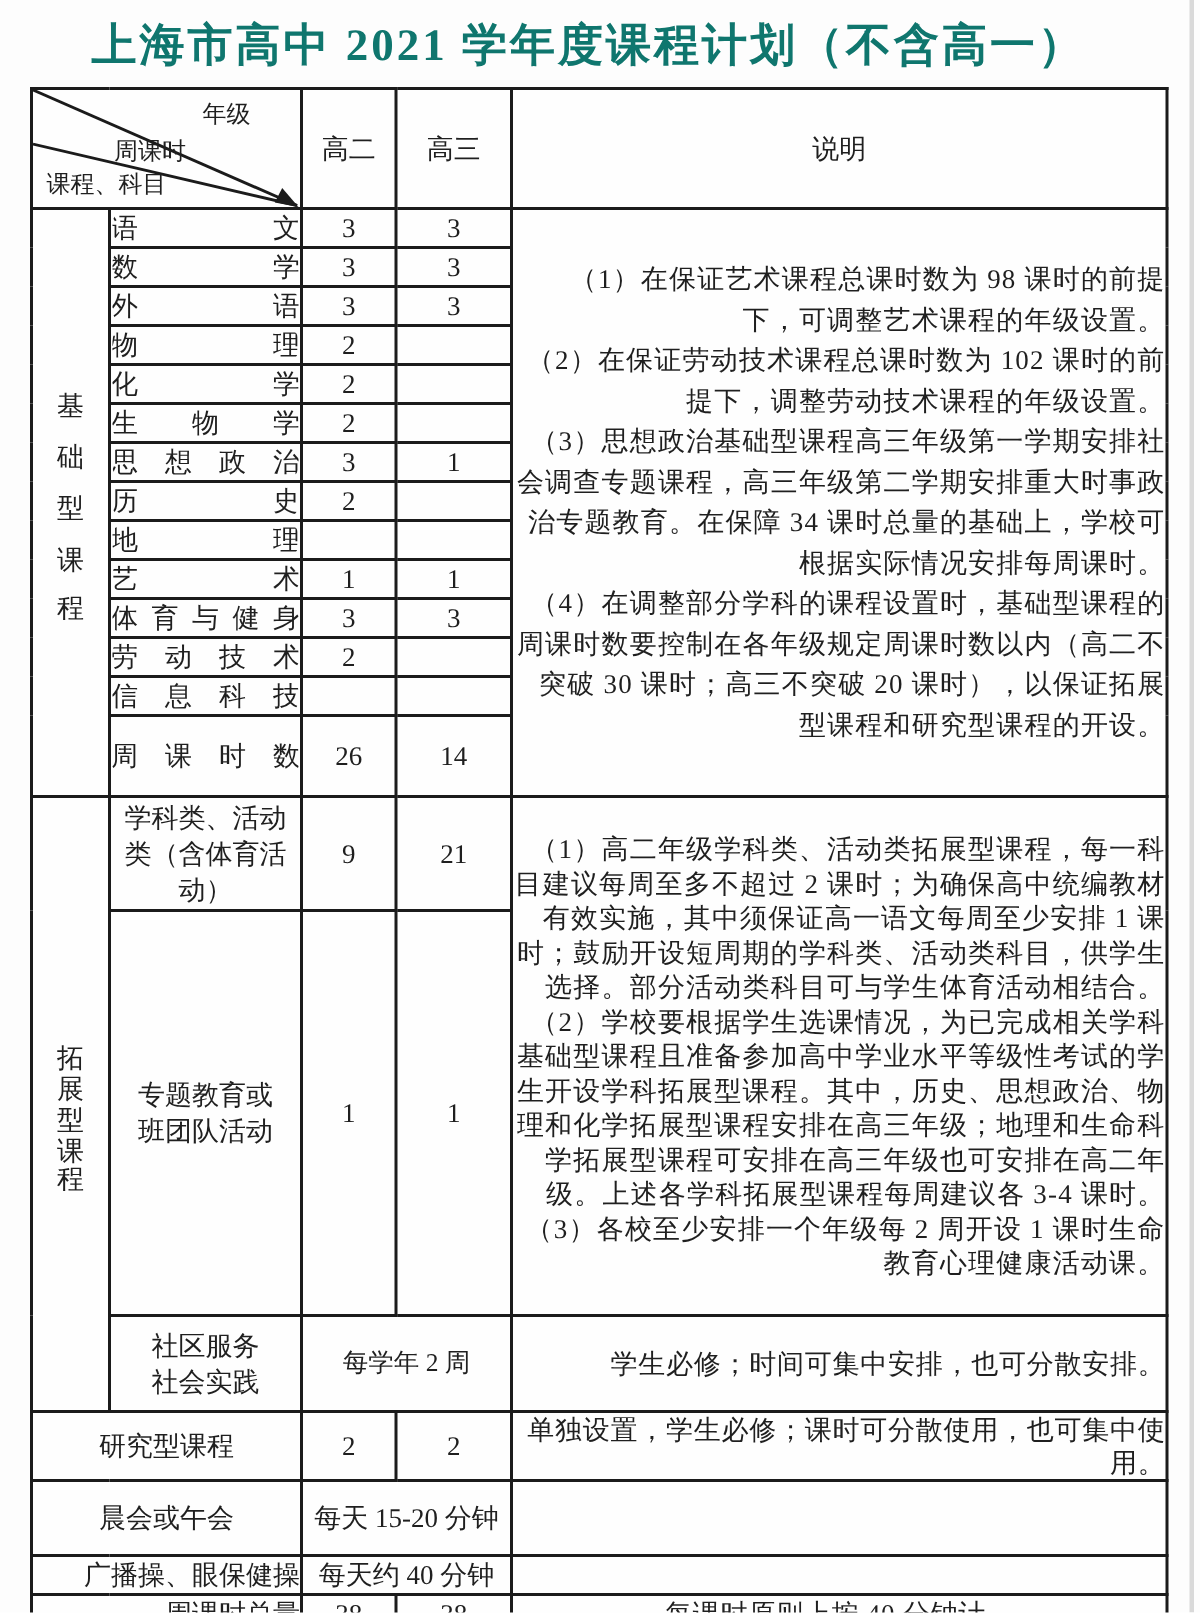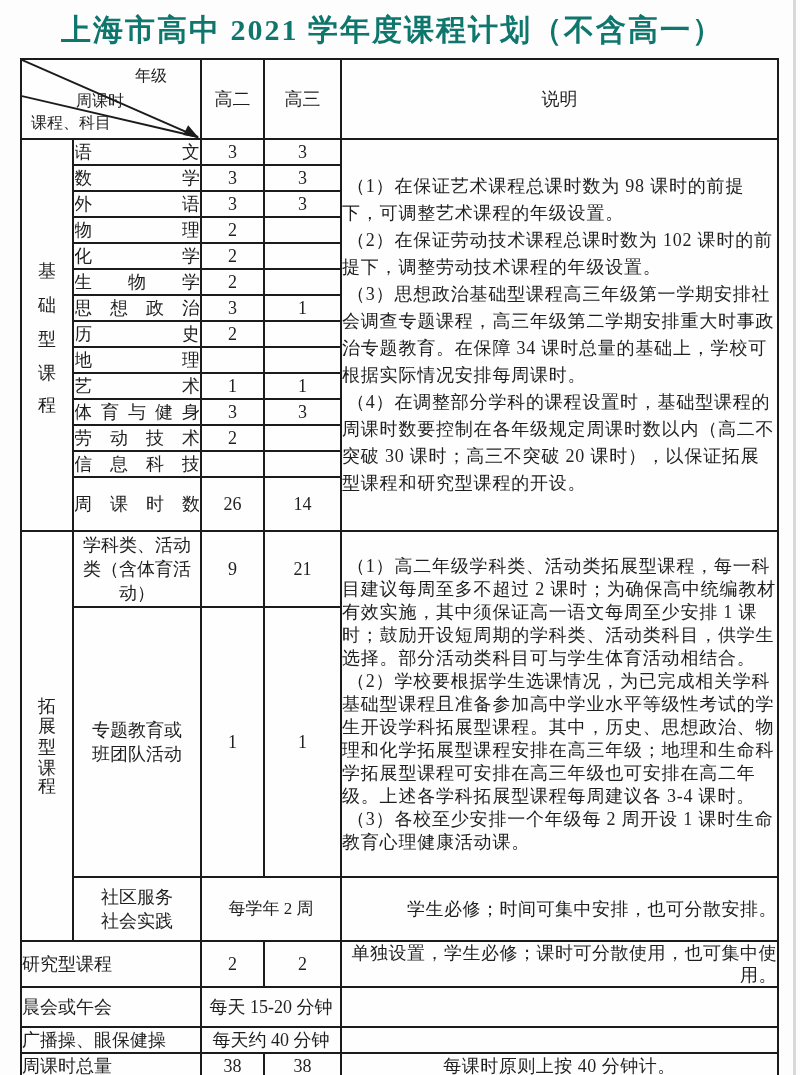--- a/index.html
+++ b/index.html
@@ -53,28 +53,28 @@
   .v-ext{letter-spacing:1.15em;}
   
   td.sub{text-align:center;padding:0 4px;font-size:18px;border-radius:10px;}
   td.jc{text-align:justify;text-align-last:justify;padding:0 19px;}
   td.jcw{text-align:justify;text-align-last:justify;padding:0 7px;}
   td.pre{white-space:pre-line;text-align:center;line-height:24px;padding:2px 3px;}
   
   td.num{text-align:center;font-size:17px;}
   td.val{text-align:center;font-size:16px;line-height:22px;padding:0 14px;}
   
-  td.notes{vertical-align:top;text-align:left;font-size:17px;letter-spacing:0.8px;padding:3px 8px 3px 10px;}
+  td.notes{vertical-align:top;text-align:right;font-size:17px;letter-spacing:0.8px;padding:3px 8px 3px 10px;}
   td.notes p{margin:0;text-indent:5px;}
   td.notes-basic p{line-height:27px;}
   td.notes-ext p{line-height:23px;}
   td.note-inline{font-size:17px;text-align:right;padding:2px 8px;line-height:22px;letter-spacing:0.5px;margin-top:33px;}
   td.note-center{font-size:17px;text-align:center;letter-spacing:0.5px;}
-  td.lab{font-size:18px;}
-  td.lab-sm{text-align:left;font-size:17px;font-family:Liberation Serif, serif;}
+  td.lab{text-align:center;font-size:18px;}
+  td.lab-sm{text-align:right;font-size:17px;font-family:Liberation Serif, serif;}
   
   .scan-line{position:absolute;left:793px;top:0;width:3px;height:1075px;background:#d9d9d9;}
 </style>
 </head>
 <body>
 
 <div class="page">
 
   <h1 class="title">上海市高中 2021 学年度课程计划（不含高一）</h1>
 
@@ -210,21 +210,21 @@
       <td class="note-inline">学生必修；时间可集中安排，也可分散安排。</td>
     </tr>
 
     <tr style="height:46px">
       <td colspan="2" class="lab">研究型课程</td>
       <td class="num">2</td>
       <td class="num">2</td>
       <td class="note-inline">单独设置，学生必修；课时可分散使用，也可集中使用。</td>
     </tr>
 
-    <tr style="height:40px">
+    <tr style="height:50px">
       <td colspan="2" class="lab">晨会或午会</td>
       <td colspan="2" class="val">每天 15-20 分钟</td>
       <td class="note-inline"></td>
     </tr>
 
     <tr style="height:24px">
       <td colspan="2" class="lab-sm">广播操、眼保健操</td>
       <td colspan="2" class="val">每天约 40 分钟</td>
       <td class="note-inline"></td>
     </tr>

